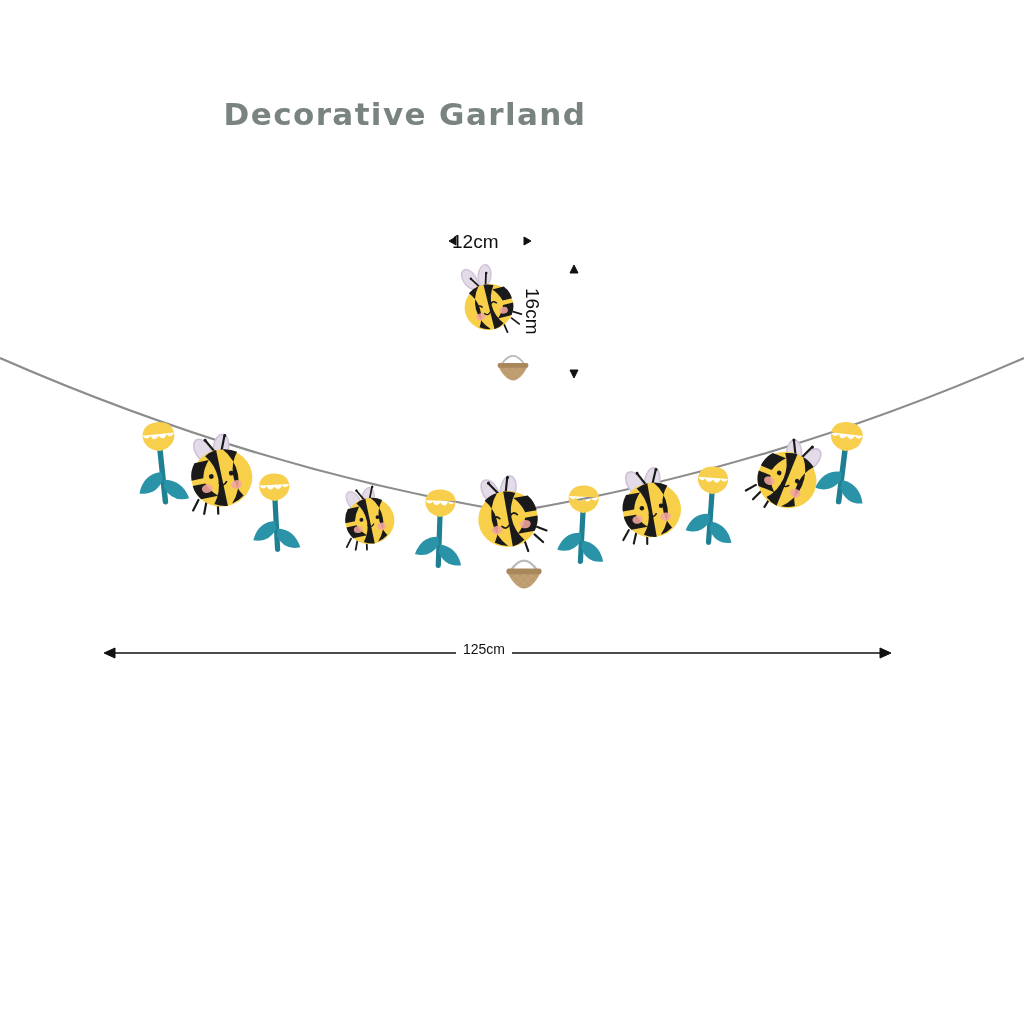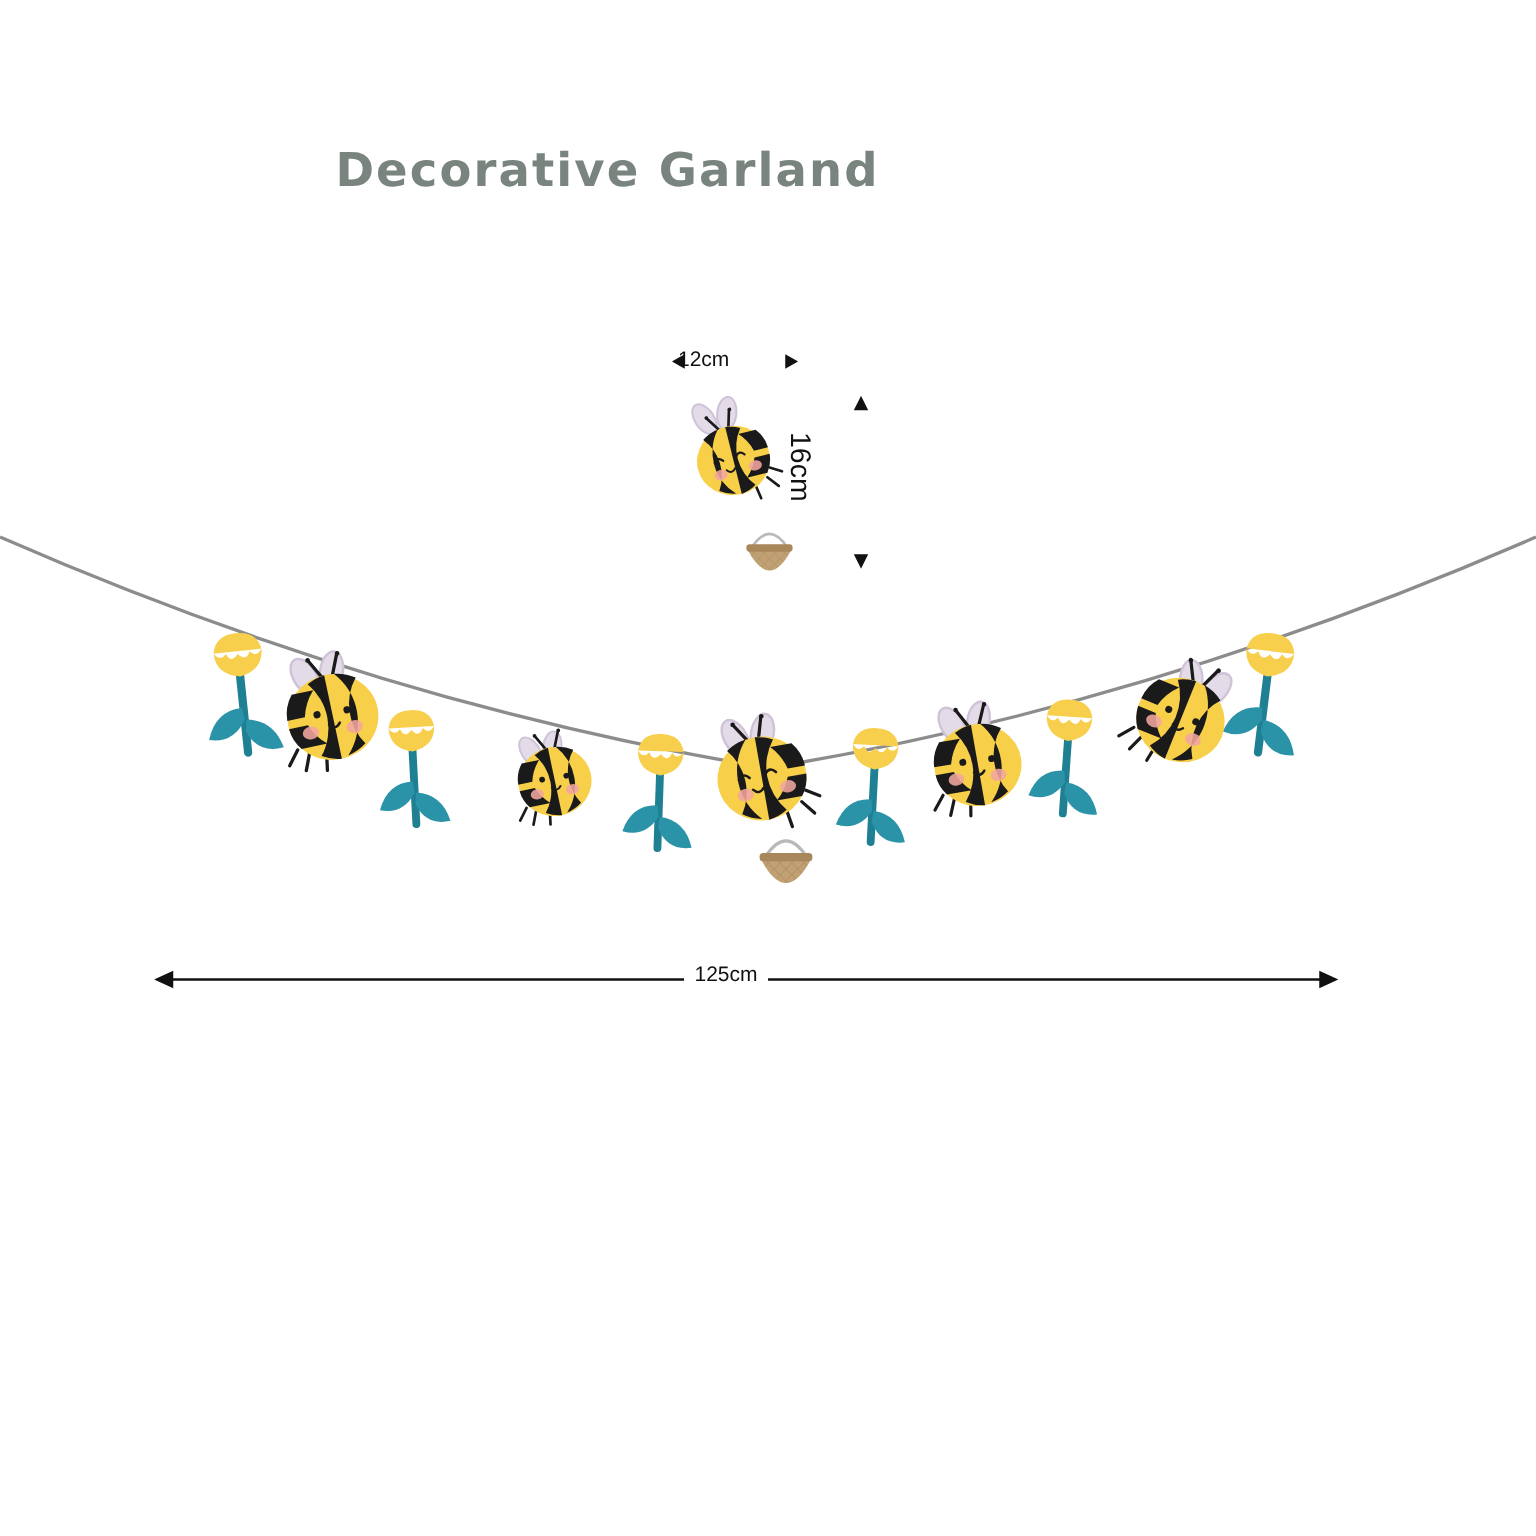--- a/index.html
+++ b/index.html
@@ -34,21 +34,21 @@
   }
   .dim-label {
     position: absolute;
     font-family: "Liberation Sans", sans-serif;
     color: #111111;
     white-space: nowrap;
   }
   #dim-width-label {
     left: 452px;
     top: 231px;
-    font-size: 14px;
+    font-size: 19px;
   }
   #dim-height-label {
     left: 543px;
     top: 288px;
     font-size: 19px;
     transform: rotate(90deg);
     transform-origin: left top;
   }
   #dim-total-label {
     left: 456px;

